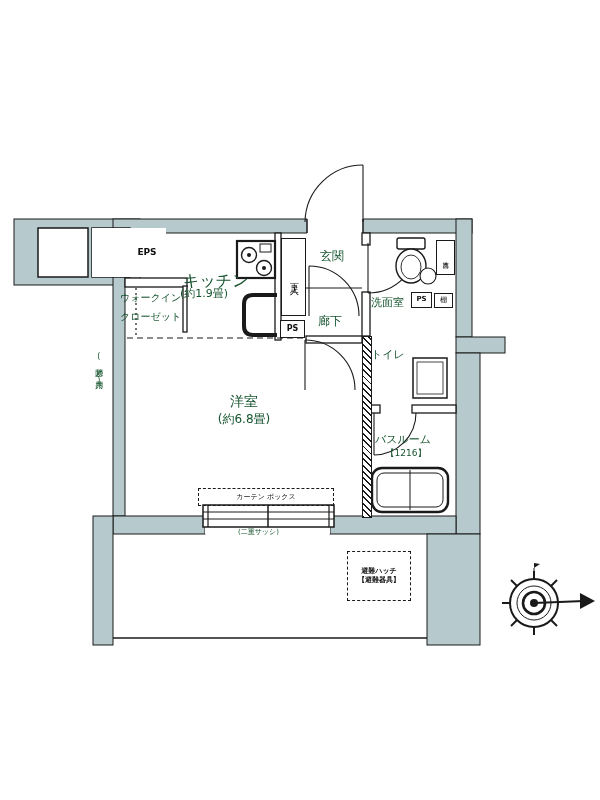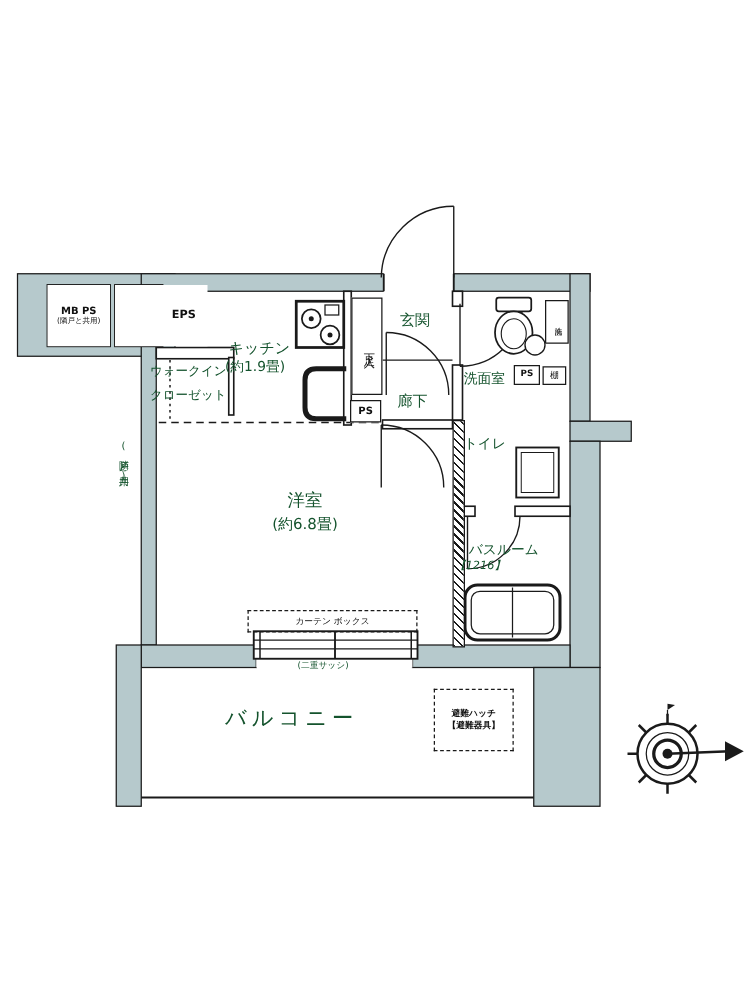--- a/index.html
+++ b/index.html
@@ -128,24 +128,20 @@
       </g>
       <line x1="534" y1="568" x2="534" y2="573" stroke-width="1"></line>
       <path d="M534,568 l6,-4 -6,-1 z" fill="#1a1a1a" stroke="none"></path>
       <line x1="534" y1="603" x2="584" y2="601" stroke-width="2"></line>
       <path d="M580,593 L595,601 L580,609 z" fill="#1a1a1a" stroke="none"></path>
     </g>
   </svg>
 
   <div class="hatchwall" style="left:362px;top:336px;width:8px;height:180px;"></div>
 
-  <div class="box" style="left:38px;top:228px;width:50px;height:49px;border-width:0;flex-direction:column;">
-    <span class="ctr" style="font-size:8px;font-weight:bold;">MB PS</span>
-    <span class="ctr" style="font-size:6px;">(隣戸と共用)</span>
-  </div>
   <div class="box" style="left:92px;top:228px;width:38px;height:49px;border-width:0;font-size:9px;font-weight:bold;padding-left:36px;">
     <span>EPS</span>
   </div>
 
   <div class="box" style="left:281px;top:238px;width:23px;height:76px;">
     <span class="vert" style="font-size:9px;">下足入</span>
   </div>
   <div class="box" style="left:280px;top:320px;width:23px;height:16px;font-size:8px;font-weight:bold;">
     <span>PS</span>
   </div>
@@ -161,37 +157,36 @@
   </div>
 
   <div class="dashedbox" style="left:198px;top:488px;width:134px;height:16px;font-size:7px;">
     <span>カーテン ボックス</span>
   </div>
   <div class="dashedbox" style="left:347px;top:551px;width:62px;height:48px;font-size:7px;font-weight:bold;border-width:1.5px;">
     <span>避難ハッチ</span>
     <span>【避難器具】</span>
   </div>
 
-  <div class="lbl" style="left:183px;top:272px;font-size:12px;">キッチン</div>
+  <div class="lbl" style="left:183px;top:272px;font-size:16px;">キッチン</div>
   <div class="lbl" style="left:180px;top:288px;font-size:11px;">(約1.9畳)</div>
 
   <div class="lbl" style="left:120px;top:292px;font-size:10px;">ウォークイン</div>
   <div class="lbl" style="left:120px;top:311px;font-size:10px;">クローゼット</div>
 
   <div class="lbl" style="left:320px;top:250px;font-size:12px;">玄関</div>
   <div class="lbl" style="left:318px;top:315px;font-size:12px;">廊下</div>
 
   <div class="lbl" style="left:371px;top:297px;font-size:11px;">洗面室</div>
   <div class="lbl" style="left:371px;top:313px;font-size:11px;margin-top:36px;">トイレ</div>
 
   <div class="lbl ctr" style="left:199px;top:393px;width:90px;font-size:14px;">洋室</div>
   <div class="lbl ctr" style="left:199px;top:413px;width:90px;font-size:12px;">(約6.8畳)</div>
 
   <div class="lbl" style="left:375px;top:434px;font-size:11px;">バスルーム</div>
-  <div class="lbl ctr" style="left:353px;top:448px;width:62px;font-size:9px;font-style:italic;">【1216】</div>
+  <div class="lbl ctr" style="left:375px;top:448px;width:62px;font-size:9px;">【1216】</div>
 
-  <div class="lbl" style="left:180px;top:566px;font-size:17px;letter-spacing:4px;">バルコニー</div>
 
   <div class="lbl" style="left:238px;top:528px;font-size:7px;">(二重サッシ)</div>
 
   <div class="lbl vert" style="left:94px;top:352px;height:96px;font-size:8px;">(隣戸と共用)</div>
 
 </div>
 
 </body></html>

